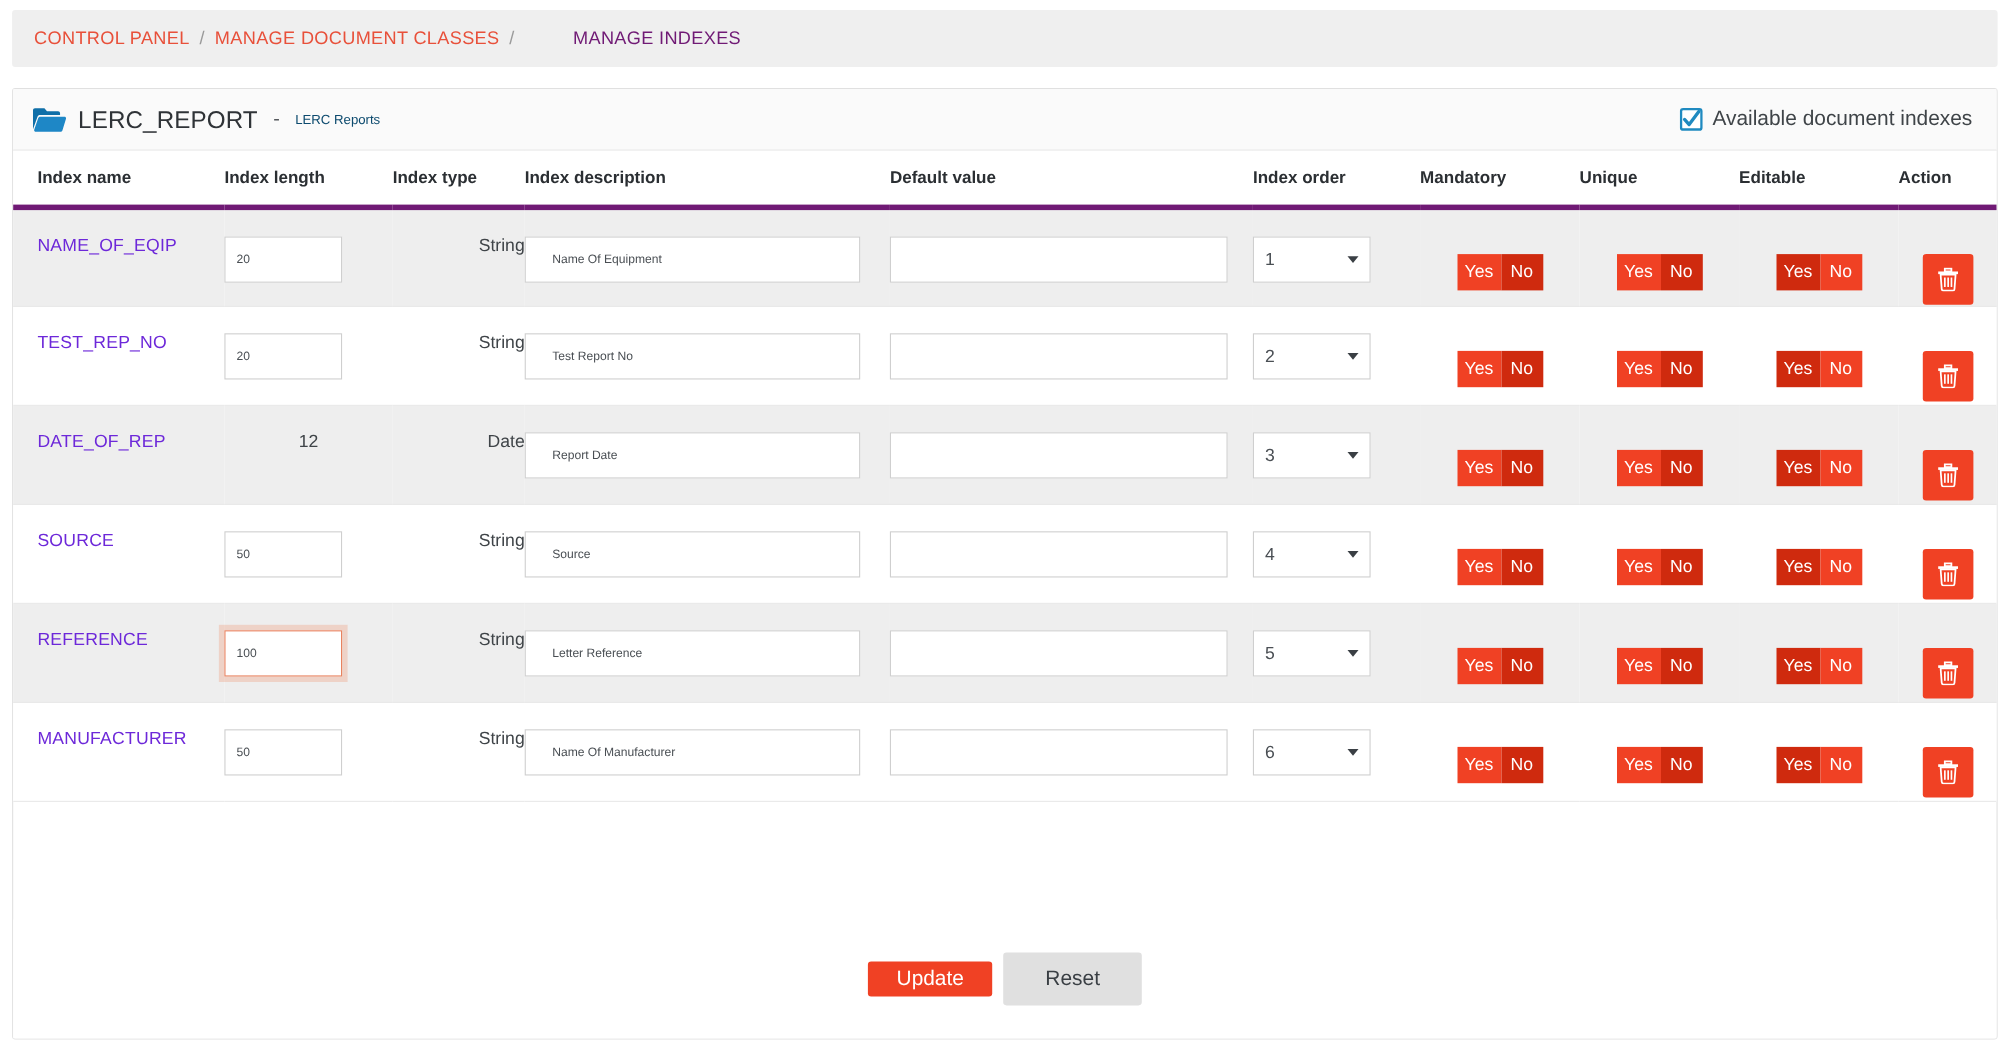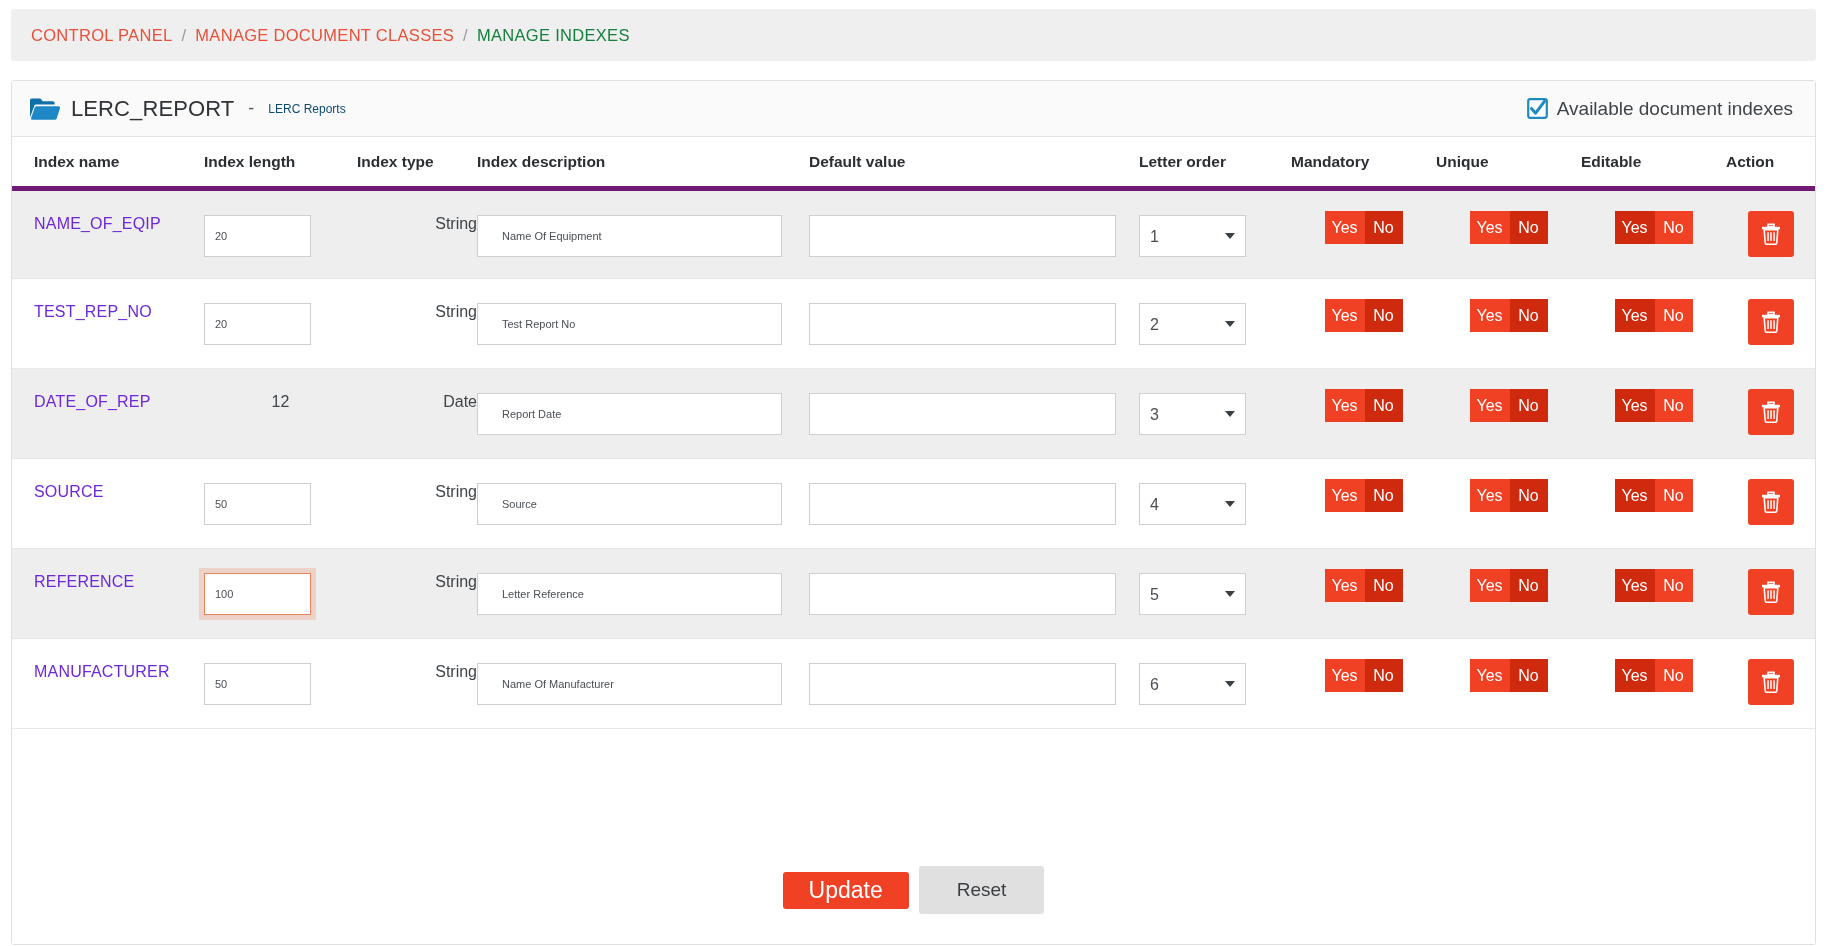--- a/index.html
+++ b/index.html
@@ -19,21 +19,21 @@
     background: #efefef;
     border-radius: 3px;
     display: flex;
     align-items: center;
     padding: 0 20px;
     font-size: 16.5px;
     letter-spacing: .3px;
   }
   .crumb-link { color: #e8503a; text-decoration: none; }
   .crumb-sep { color: #9a9a9a; margin: 0 9px; }
-  .crumb-current { color: #15803d; }
+  .crumb-current { color: #701a75; margin-left: 44px; }
 
   
   .panel {
     margin: 19px 11px 0 11px;
     border: 1px solid #e0e0e0;
     border-radius: 3px;
     background: #fff;
     height: 865px;
     position: relative;
   }
@@ -81,21 +81,21 @@
   .c-order  { width: 152px; }
   .c-mand   { width: 145px; }
   .c-uniq   { width: 145px; }
   .c-edit   { width: 145px; }
   .c-act    { width: auto; }
 
   th.c-type, th.c-mand, th.c-uniq, th.c-edit, th.c-act { text-align: center; }
   th.c-mand, th.c-uniq, th.c-edit { padding-left: 0; }
 
   .cell { padding-top: 24px; }
-  .cell-btn { padding-top: 20px; text-align: center; }
+  .cell-btn { padding-top: 20px; text-align: center; margin-top: 20px; }
 
   .idxname { font-size: 16px; color: #6d28d9; letter-spacing: .2px; }
   .idxtype { font-size: 16px; color: #3f4448; text-align: right; }
   .plainlen { font-size: 16px; color: #3f4448; text-align: center; }
 
   input.txt {
     height: 42px;
     border: 1px solid #cfcfcf;
     background: #fff;
     font-size: 11px;
@@ -158,21 +158,21 @@
   .footer {
     position: absolute;
     left: 0; right: 0; bottom: 0;
     height: 108px;
     display: flex; align-items: center; justify-content: center;
     gap: 10px;
     background: #fff;
   }
   .btn-update {
     background: #f04124; color: #fff; border: 0;
-    font-size: 23px; padding: 5px 26px;
+    font-size: 19px; padding: 5px 26px;
     border-radius: 3px; cursor: pointer;
     font-family: "Liberation Sans", sans-serif;
   }
   .btn-reset {
     background: #e0e0e0; color: #3a3f44; border: 0;
     font-size: 19px; padding: 13px 38px;
     border-radius: 3px; cursor: pointer;
     font-family: "Liberation Sans", sans-serif;
   }
 </style>
@@ -215,21 +215,21 @@
     </header>
 
     <table class="idx">
       <thead>
         <tr>
           <th class="c-name">Index name</th>
           <th class="c-len">Index length</th>
           <th class="c-type">Index type</th>
           <th class="c-desc">Index description</th>
           <th class="c-def">Default value</th>
-          <th class="c-order">Letter order</th>
+          <th class="c-order">Index order</th>
           <th class="c-mand">Mandatory</th>
           <th class="c-uniq">Unique</th>
           <th class="c-edit">Editable</th>
           <th class="c-act">Action</th>
         </tr>
       </thead>
       <tbody id="idx-body">
           <tr class="row-odd">
     <td class="c-name">
               <div class="cell idxname">NAME_OF_EQIP</div>

